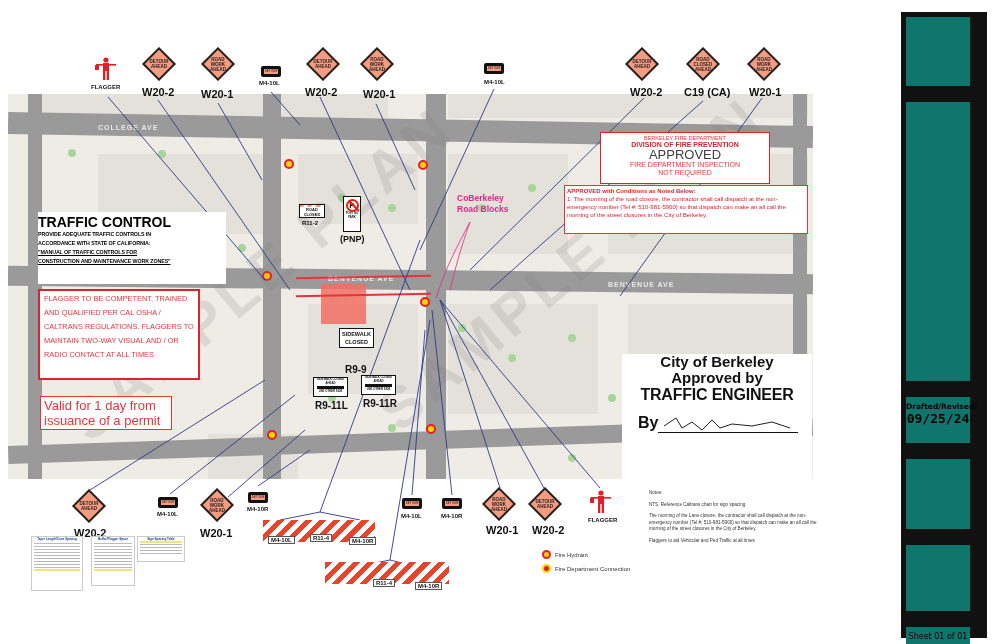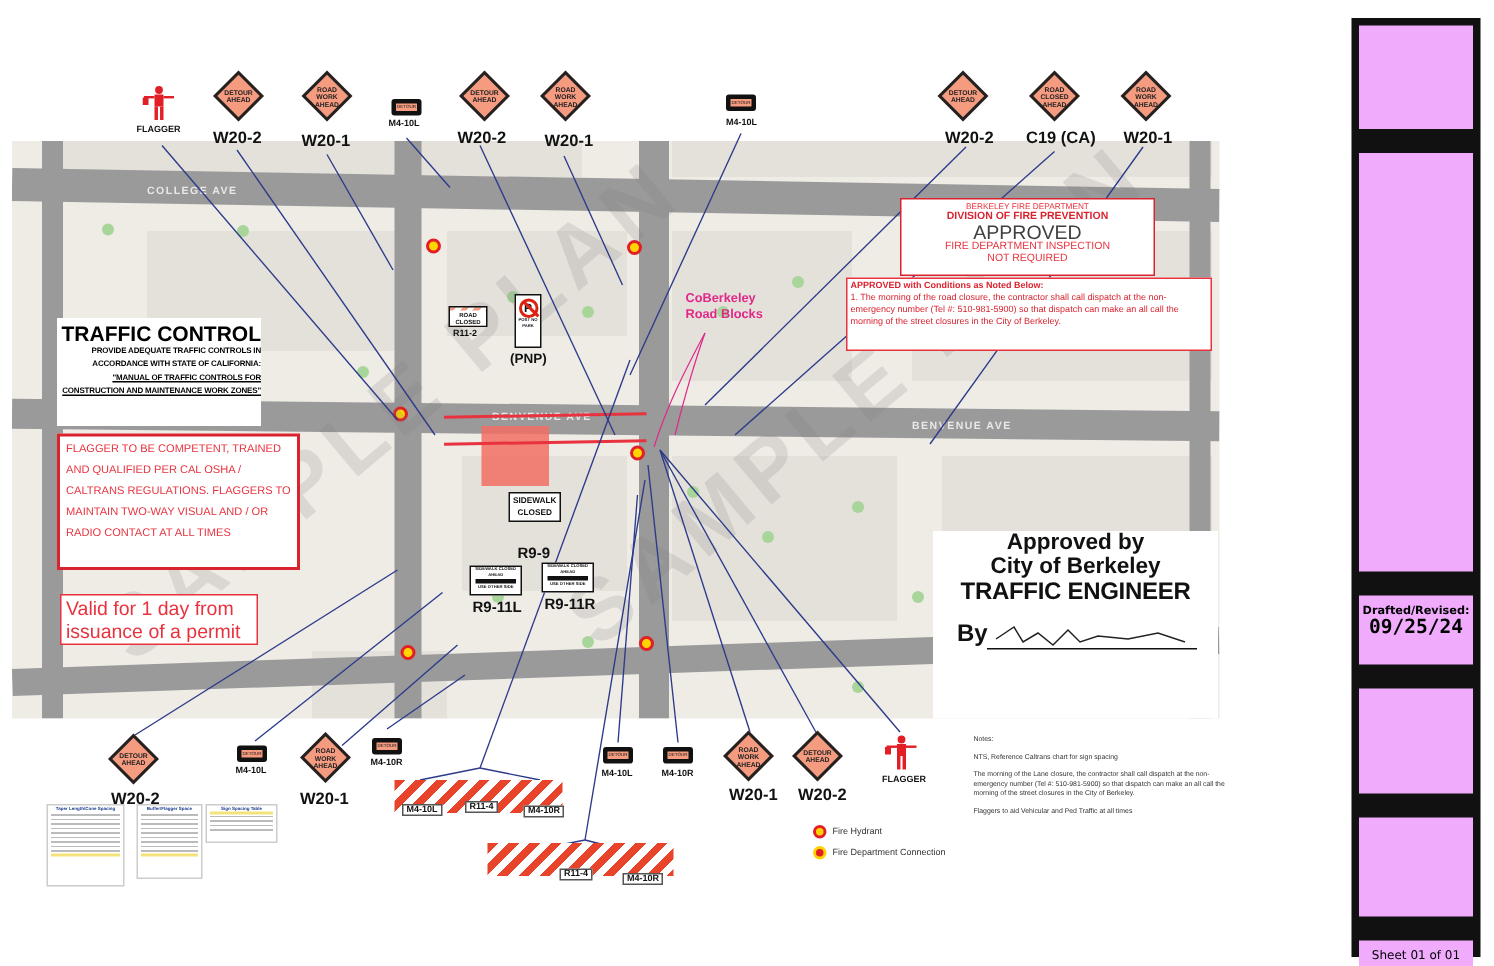--- a/index.html
+++ b/index.html
@@ -13,21 +13,21 @@
 .diamond{position:absolute;width:34px;height:34px}
 .diamond .d{position:absolute;left:5px;top:5px;width:24px;height:24px;transform:rotate(45deg);background:#f59b80;border:2px solid #222}
 .diamond .t{position:absolute;left:0;top:0;width:34px;height:34px;display:flex;align-items:center;justify-content:center;font-size:4.5px;font-weight:bold;text-align:center;line-height:5px;color:#222;white-space:pre-line}
 .code{position:absolute;font-weight:bold;font-size:11px;color:#111;white-space:nowrap}
 .smcode{position:absolute;font-weight:bold;font-size:6px;color:#111;white-space:nowrap}
 .arrowsign{position:absolute;width:20px;height:11px;background:#111;border-radius:2px;display:flex;align-items:center;justify-content:center}
 .arrowsign span{display:block;width:14px;height:5px;background:#f59b80;font-size:3px;color:#111;text-align:center;line-height:5px}
 .flagger{position:absolute;width:22px;height:24px}
 .barricade{position:absolute;height:22px;background:repeating-linear-gradient(135deg,#e8442c 0 5px,#fff 5px 10px)}
 .bcap{position:absolute;font-size:6px;font-weight:bold;background:#fff;border:1px solid #555;padding:0 2px;color:#111}
-#tc{left:38px;top:212px;width:136px;height:72px;background:#fff;text-align:right}
+#tc{left:38px;top:212px;width:188px;height:72px;background:#fff;text-align:left}
 #tc .h{font-size:14px;font-weight:bold;color:#000;margin-top:2px}
 #tc .l{font-size:5.3px;font-weight:bold;color:#000;line-height:9px;letter-spacing:-0.1px}
 #tc .u{text-decoration:underline}
 #fl{left:38px;top:289px;width:162px;height:91px;background:#fff;border:2px solid #d9232f;color:#e8333f;font-size:7.4px;line-height:14px;padding:1px 4px}
 #valid{left:40px;top:396px;width:132px;height:34px;background:#fff;border:1px solid #e8333f;color:#e8333f;font-size:13px;line-height:15px;padding:1px 3px}
 #fire{left:600px;top:132px;width:170px;height:52px;background:#fff;border:1.5px solid #d9232f;color:#e8333f;text-align:center}
 #fire .a{font-size:5.5px;margin-top:2px}
 #fire .b{font-size:7px;font-weight:bold;color:#d9232f}
 #fire .c{font-size:13px;color:#404040;line-height:13px}
 #fire .d{font-size:7px;line-height:8px}
@@ -39,21 +39,21 @@
 #appr .l2{font-size:16px;font-weight:bold;line-height:18px;letter-spacing:-0.2px}
 #appr .by{position:absolute;left:16px;top:60px;font-size:16px;font-weight:bold}
 #appr .line{position:absolute;left:36px;top:78px;width:140px;height:1px;background:#111}
 #notes{left:649px;top:490px;width:180px;font-size:4.6px;line-height:6.6px;color:#333}
 #notes p{margin-bottom:5px}
 .legend{position:absolute;font-size:6px;color:#333;display:flex;align-items:center;gap:4px}
 .hydr{width:9px;height:9px;border-radius:50%;background:#ffd400;border:2px solid #e21e26}
 .fdc{width:9px;height:9px;border-radius:50%;background:#e21e26;border:2px solid #ffd400}
 .mapHyd{position:absolute;width:10px;height:10px;border-radius:50%;background:#ffd400;border:2px solid #e21e26}
 #tb{left:901px;top:12px;width:86px;height:626px;background:#111;padding:5px}
-#tb .cell{background:#f0abfc;width:76px;margin-bottom:16px}
+#tb .cell{background:#0f766e;width:64px;margin-bottom:16px}
 #tb .dr{font-size:7.5px;font-weight:bold;text-align:center;font-family:"DejaVu Sans",sans-serif}
 #tb .dt{font-size:13px;font-weight:bold;text-align:center;font-family:"DejaVu Sans Mono",monospace;letter-spacing:0}
 #tb .addr{font-size:7px;font-weight:bold;text-align:center;line-height:9px;padding-top:4px;font-family:"DejaVu Sans",sans-serif}
 #tb .sh{font-size:8px;text-align:center;line-height:20px;font-family:"DejaVu Sans",sans-serif}
 .tbl{position:absolute;width:50px;height:48px;background:#fff;border:1px solid #ccc}
 .tbl .th{font-size:3px;color:#1a3d8f;text-align:center;font-weight:bold}
 .tbl .grid{margin:1px 2px;height:26px;background:repeating-linear-gradient(0deg,#bbb 0 1px,#fff 1px 3px)}
 .tbl .hl{height:2px;background:#f3e37a;margin:0 2px}
 svg.lines{position:absolute;left:0;top:0;width:996px;height:644px;pointer-events:none}
 .wm{position:absolute;font-size:58px;color:rgba(120,120,120,0.18);font-weight:bold;letter-spacing:6px;white-space:nowrap}
@@ -278,22 +278,22 @@
 <div class="code" style="left:315px;top:400px;font-size:10px">R9-11L</div>
 
 <div class="wsign" style="left:361px;top:375px;width:35px;height:20px;font-size:2.8px;line-height:3.5px">
   <div>SIDEWALK CLOSED AHEAD</div>
     <div style="margin:1px 3px;height:3px;background:#111"></div>
     <div>USE OTHER SIDE</div>
 </div>
 <div class="code" style="left:363px;top:398px;font-size:10px">R9-11R</div>
 
 <div id="appr" class="abs">
+  <div class="l1">City of Berkeley</div>
   <div class="l1">Approved by</div>
-  <div class="l1">City of Berkeley</div>
   <div class="l2">TRAFFIC ENGINEER</div>
   <div class="by">By</div>
   <div class="line"></div>
   <svg class="abs" style="left:40px;top:60px" width="130" height="20">
       <path d="M2 12 L14 4 L20 14 L30 8 L40 16 L50 6 L58 14 L70 10 L90 12 L110 8 L128 14" stroke="#222" stroke-width="1" fill="none"></path>
     </svg>
 </div>
 
 <div class="diamond" style="left:72px;top:489px">
     <div class="d"></div>

